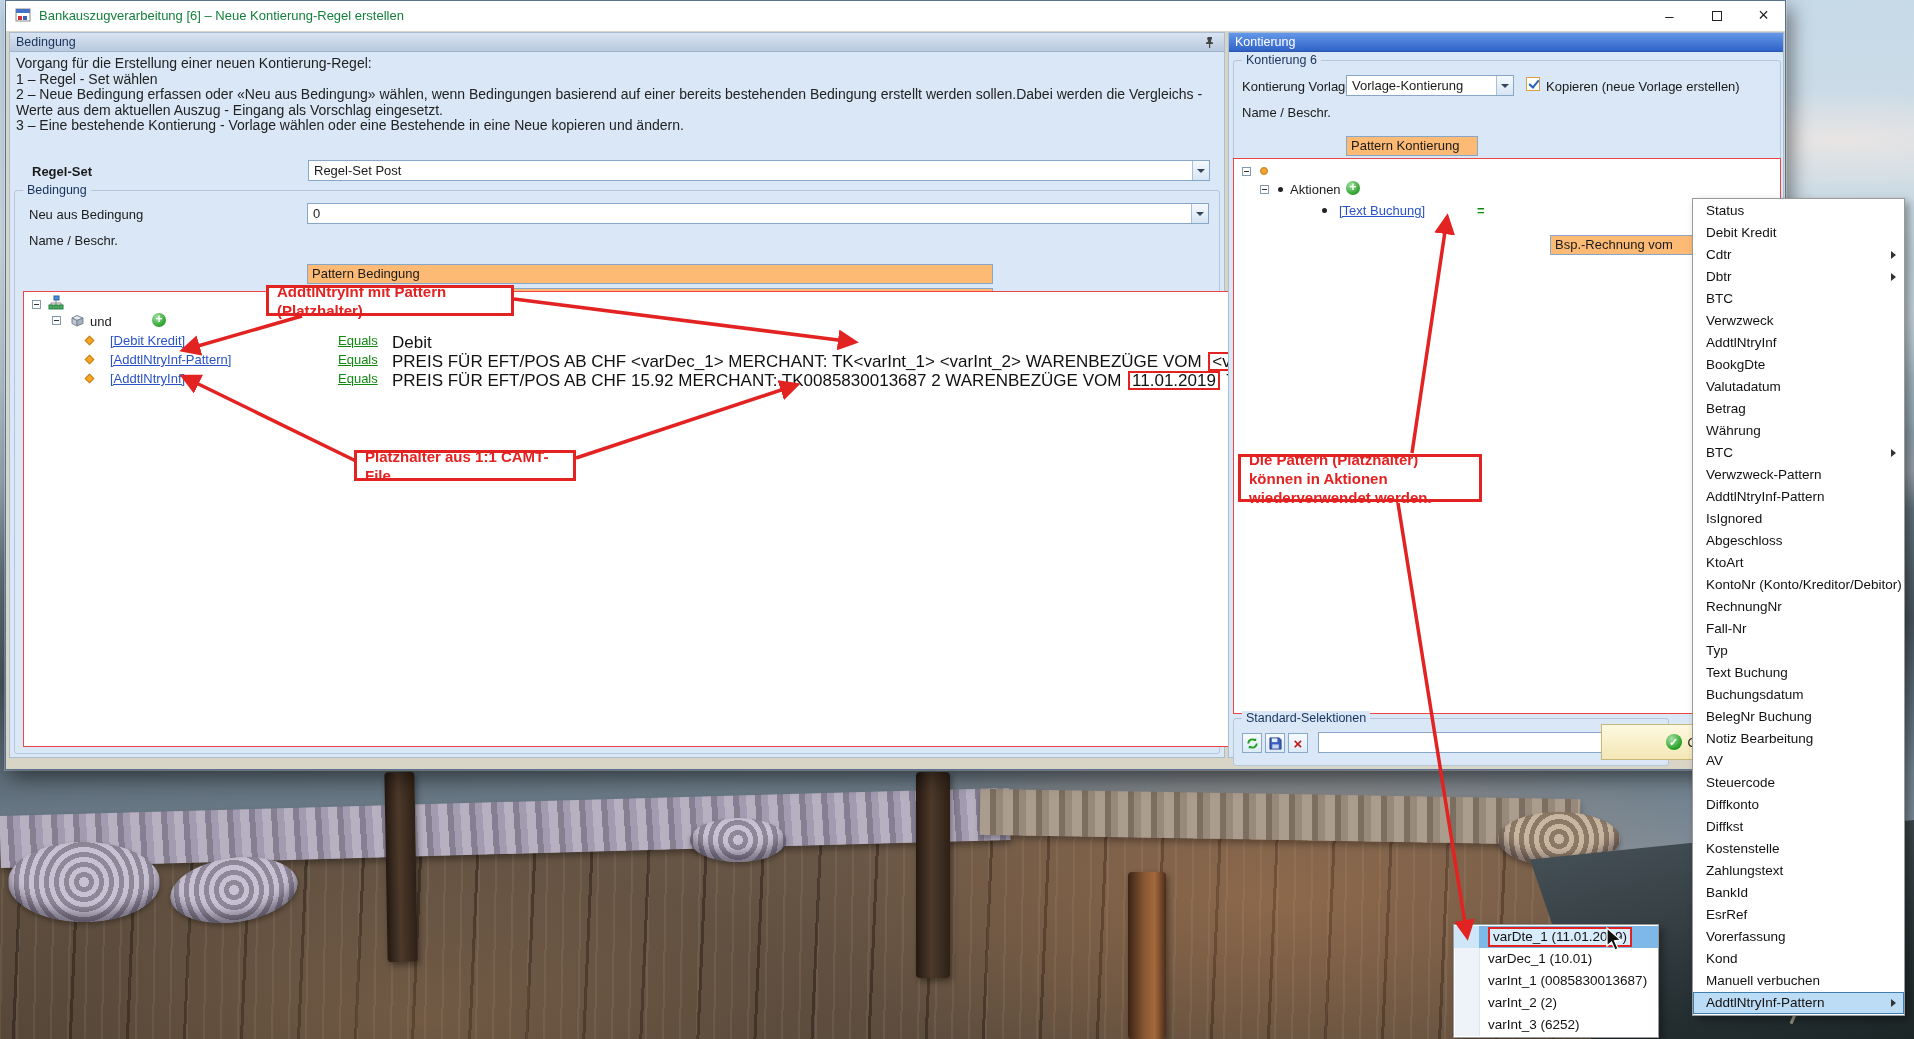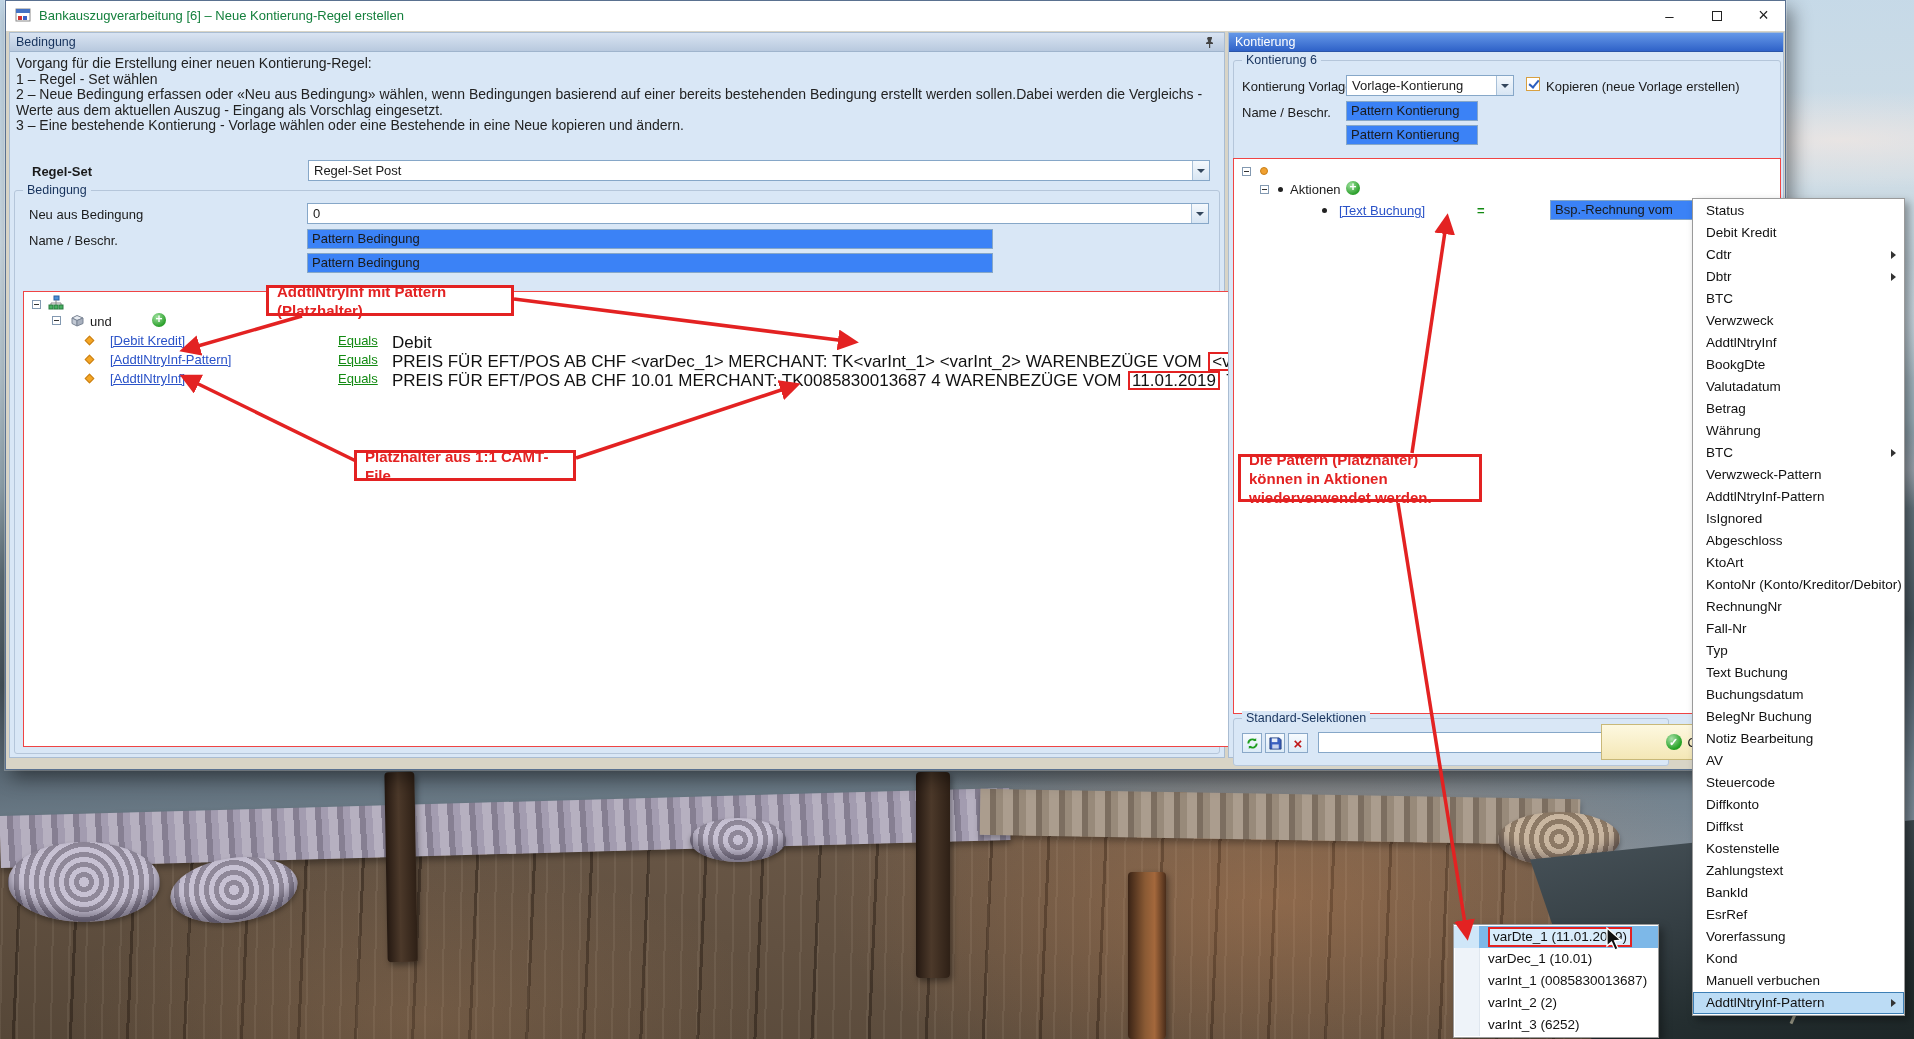--- a/index.html
+++ b/index.html
@@ -73,22 +73,22 @@
     background:linear-gradient(#d9e4f2,#b8c9de);border-bottom:1px solid #9fb4cc;}
   .pin{position:absolute;right:8px;top:3px;width:13px;height:13px;}
   .instructions{position:absolute;left:6px;top:23px;width:1204px;line-height:15.5px;font-size:14px;color:#222;}
   .fldlabel{font-size:13px;color:#1a1a1a;}
   .combo{position:absolute;height:21px;background:#fff;border:1px solid #86a7c8;
     font-size:13px;line-height:19px;padding:0 20px 0 5px;white-space:nowrap;overflow:hidden;}
   .combo .cbtn{position:absolute;right:0;top:0;bottom:0;width:17px;
     background:linear-gradient(#f5f9fd,#d7e5f3);border-left:1px solid #a8c0d8;
     display:flex;align-items:center;justify-content:center;}
   .combo .cbtn::after{content:"";border-top:4px solid #33465c;border-left:4px solid transparent;border-right:4px solid transparent;}
-  .tbox{position:absolute;height:20px;background:#3b82f6;border:1px solid #86a7c8;
-    font-size:13px;line-height:18px;padding:0 4px;white-space:nowrap;overflow:hidden;}
+  .tbox{position:absolute;height:20px;background:#fdba74;border:1px solid #86a7c8;
+    font-size:13px;line-height:18px;padding:0 4px;white-space:nowrap;overflow:hidden;margin-top:35px;}
   .groupbox{position:absolute;border:1px solid #b5c6da;border-radius:3px;}
   .legend{position:absolute;top:-8px;left:8px;background:#d9e7f6;padding:0 4px;font-size:12.5px;color:#16325c;}
 
   .treearea{position:absolute;background:#fff;border:1px solid #ef4444;overflow:hidden;}
   .expander{position:absolute;width:9px;height:9px;background:#fff;border:1px solid #8399b1;}
   .expander::after{content:"";position:absolute;left:1px;top:3px;width:5px;height:1px;background:#333;}
   .plus{position:absolute;width:14px;height:14px;border-radius:50%;
     background:radial-gradient(circle at 35% 30%,#9fe29f,#2ca02c 70%);
     color:#fff;font-weight:bold;font-size:12px;line-height:13px;text-align:center;}
   .diamond{position:absolute;width:7px;height:7px;background:#f5a623;border:1px solid #c77f1a;transform:rotate(45deg);}
@@ -256,21 +256,21 @@
               <div class="trow">
                 <span class="diamond"></span>
                 <a class="tlink">[AddtlNtryInf-Pattern]</a>
                 <a class="teq">Equals</a>
                 <span class="tval"><span>PREIS FÜR EFT/POS AB CHF &lt;varDec_1&gt; MERCHANT: TK&lt;varInt_1&gt; &lt;varInt_2&gt; WARENBEZÜGE VOM </span><span class="redframe">&lt;varDte_1&gt;</span><span> TREND COIFFURE &lt;varInt_3&gt; DAGMERSELLEN</span></span>
               </div>
               <div class="trow">
                 <span class="diamond"></span>
                 <a class="tlink">[AddtlNtryInf]</a>
                 <a class="teq">Equals</a>
-                <span class="tval"><span>PREIS FÜR EFT/POS AB CHF 10.01 MERCHANT: TK0085830013687 4 WARENBEZÜGE VOM </span><span class="redframe">11.01.2019</span><span> TREND COIFFURE 6252 DAGMERSELLEN</span></span>
+                <span class="tval"><span>PREIS FÜR EFT/POS AB CHF 15.92 MERCHANT: TK0085830013687 2 WARENBEZÜGE VOM </span><span class="redframe">11.01.2019</span><span> TREND COIFFURE 6252 DAGMERSELLEN</span></span>
               </div>
             </div>
         </div>
       </div>
     </div>
 
     <div class="rp">
       <div class="rp-header panel-header">
         <span>Kontierung</span>
       </div>

